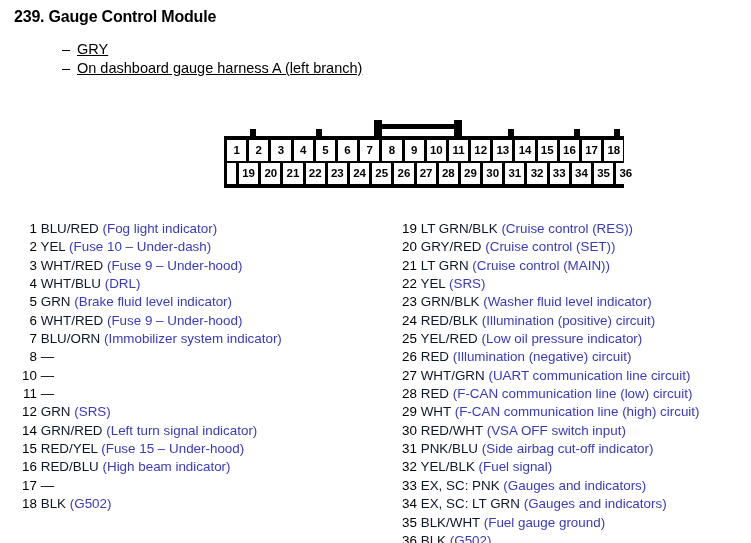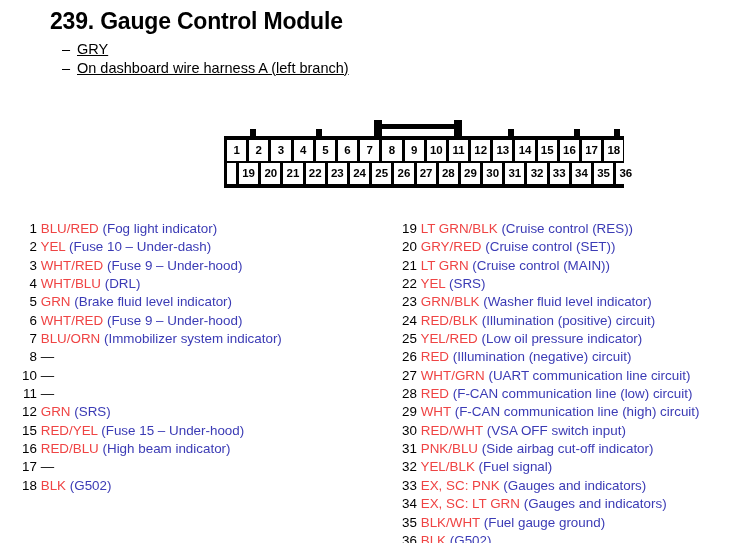--- a/index.html
+++ b/index.html
@@ -20,25 +20,24 @@
   #header {
     position: absolute;
     left: 0;
     top: 0;
     width: 751px;
   }
   #page-title {
     position: absolute;
     left: 14px;
     top: 8px;
-    font-size: 23px;
+    font-size: 16px;
     font-weight: bold;
     letter-spacing: -0.2px;
     white-space: nowrap;
-    margin-left: 36px;
   }
   #subtitle-list {
     position: absolute;
     left: 62px;
     top: 40px;
     width: 500px;
     text-decoration: underline;
   }
   .subtitle-row {
     font-size: 14.5px;
@@ -140,38 +139,38 @@
     white-space: nowrap;
     color: #000;
   }
   .pin-num {
     display: inline-block;
     width: 19px;
     text-align: right;
     color: #000;
   }
   .pin-wire {
-    color: #ef4444;
+    color: #0f172a;
     margin-top: 32px;
   }
   .pin-desc {
     color: #3b3bb5;
   }
   .pin-empty {
     color: #000;
   }
 </style>
 </head>
 <body>
 
 <div id="header">
   <div id="page-title">239. Gauge Control Module</div>
   <div id="subtitle-list">
     <div class="subtitle-row"><span class="subtitle-dash">–</span><span>GRY</span></div>
-    <div class="subtitle-row"><span class="subtitle-dash">–</span><span>On dashboard wire harness A (left branch)</span></div>
+    <div class="subtitle-row"><span class="subtitle-dash">–</span><span>On dashboard gauge harness A (left branch)</span></div>
   </div>
 </div>
 
 <div id="connector">
   <div id="center-tab">
     <div class="tab-post left"></div>
     <div class="tab-bar"></div>
     <div class="tab-post right"></div>
   </div>
   <div class="notch" style="left:26px;"></div>
@@ -231,20 +230,21 @@
     <div class="pin-line"><span class="pin-num">2</span> <span class="pin-wire">YEL</span> <span class="pin-desc">(Fuse 10 – Under-dash)</span></div>
     <div class="pin-line"><span class="pin-num">3</span> <span class="pin-wire">WHT/RED</span> <span class="pin-desc">(Fuse 9 – Under-hood)</span></div>
     <div class="pin-line"><span class="pin-num">4</span> <span class="pin-wire">WHT/BLU</span> <span class="pin-desc">(DRL)</span></div>
     <div class="pin-line"><span class="pin-num">5</span> <span class="pin-wire">GRN</span> <span class="pin-desc">(Brake fluid level indicator)</span></div>
     <div class="pin-line"><span class="pin-num">6</span> <span class="pin-wire">WHT/RED</span> <span class="pin-desc">(Fuse 9 – Under-hood)</span></div>
     <div class="pin-line"><span class="pin-num">7</span> <span class="pin-wire">BLU/ORN</span> <span class="pin-desc">(Immobilizer system indicator)</span></div>
     <div class="pin-line"><span class="pin-num">8</span> <span class="pin-empty">—</span></div>
     <div class="pin-line"><span class="pin-num">10</span> <span class="pin-empty">—</span></div>
     <div class="pin-line"><span class="pin-num">11</span> <span class="pin-empty">—</span></div>
     <div class="pin-line"><span class="pin-num">12</span> <span class="pin-wire">GRN</span> <span class="pin-desc">(SRS)</span></div>
+    <div class="pin-line"><span class="pin-num">14</span> <span class="pin-wire">GRN/RED</span> <span class="pin-desc">(Left turn signal indicator)</span></div>
     <div class="pin-line"><span class="pin-num">15</span> <span class="pin-wire">RED/YEL</span> <span class="pin-desc">(Fuse 15 – Under-hood)</span></div>
     <div class="pin-line"><span class="pin-num">16</span> <span class="pin-wire">RED/BLU</span> <span class="pin-desc">(High beam indicator)</span></div>
     <div class="pin-line"><span class="pin-num">17</span> <span class="pin-empty">—</span></div>
     <div class="pin-line"><span class="pin-num">18</span> <span class="pin-wire">BLK</span> <span class="pin-desc">(G502)</span></div>
   </div>
 <div class="pin-list" id="pin-list-right">
     <div class="pin-line"><span class="pin-num">19</span> <span class="pin-wire">LT GRN/BLK</span> <span class="pin-desc">(Cruise control (RES))</span></div>
     <div class="pin-line"><span class="pin-num">20</span> <span class="pin-wire">GRY/RED</span> <span class="pin-desc">(Cruise control (SET))</span></div>
     <div class="pin-line"><span class="pin-num">21</span> <span class="pin-wire">LT GRN</span> <span class="pin-desc">(Cruise control (MAIN))</span></div>
     <div class="pin-line"><span class="pin-num">22</span> <span class="pin-wire">YEL</span> <span class="pin-desc">(SRS)</span></div>

